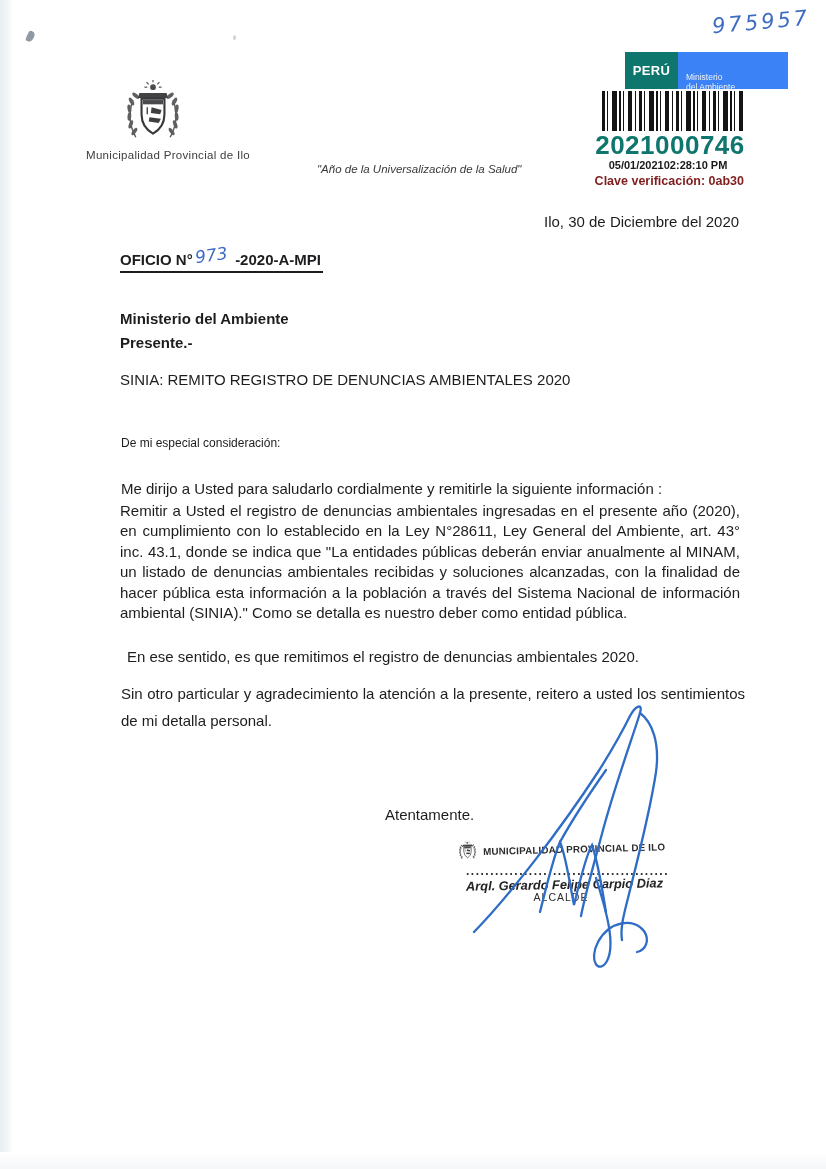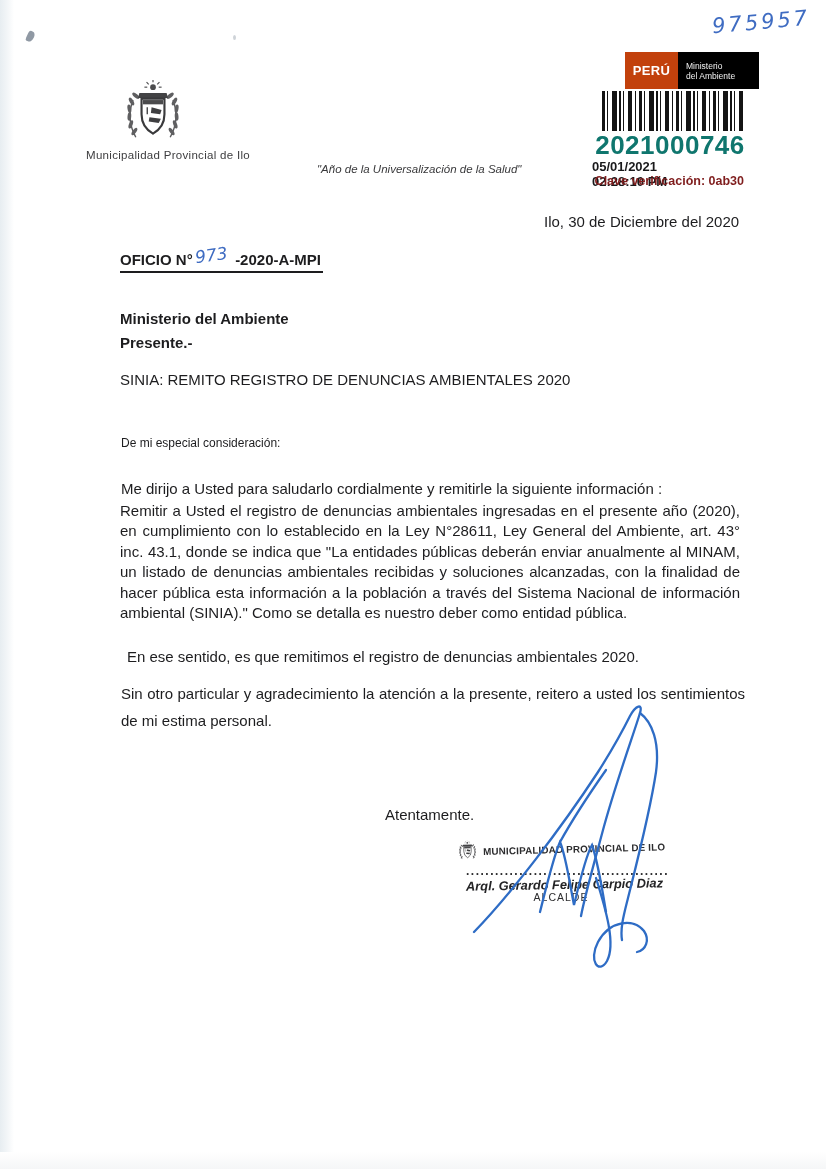--- a/index.html
+++ b/index.html
@@ -26,34 +26,34 @@
   
   .emblem{left:116px;top:80px;width:74px;height:68px;}
   .org-name{left:86px;top:149px;font-size:11.5px;color:#3d3d3f;letter-spacing:.3px;}
   .motto{left:317px;top:163px;font-size:11.5px;font-style:italic;color:#39393b;}
 
   .hw{color:#3f6cc2;font-family:"DejaVu Sans", sans-serif;font-style:italic;}
   .hw-number-top{left:712px;top:10px;font-size:21px;letter-spacing:3px;
     transform:rotate(-5deg);}
 
   .minam-stamp{left:625px;top:52px;display:flex;height:37px;}
-  .minam-red{width:53px;background:#c2410c;color:#fff;display:flex;
+  .minam-red{width:53px;background:#0f766e;color:#fff;display:flex;
     align-items:center;justify-content:center;font-size:13px;font-weight:bold;letter-spacing:.3px;}
-  .minam-gray{width:81px;background:#000000;color:#f2f2f2;font-size:8.5px;
-    line-height:10px;padding:9px 0 0 8px;box-sizing:border-box;}
+  .minam-gray{width:110px;background:#3b82f6;color:#f2f2f2;font-size:8.5px;
+    line-height:10px;padding:20px 0 0 8px;box-sizing:border-box;}
   .barcode{left:602px;top:91px;width:141px;height:40px;
     background:repeating-linear-gradient(90deg,
       #141414 0 3px,#fff 3px 5px,#141414 5px 6px,#fff 6px 10px,
       #141414 10px 15px,#fff 15px 17px,#141414 17px 19px,#fff 19px 21px,
       #141414 21px 22px,#fff 22px 26px,#141414 26px 30px,#fff 30px 33px,
       #141414 33px 34px,#fff 34px 37px);}
   .barcode-number{left:594px;top:130px;width:152px;text-align:center;
     font-size:26px;font-weight:bold;letter-spacing:.5px;color:#0f766e;}
   .stamp-datetime{left:592px;top:159px;width:152px;display:flex;
-    justify-content:center;font-size:13px;font-weight:bold;color:#19191b;flex-direction:column;}
+    justify-content:center;font-size:11px;font-weight:bold;color:#19191b;}
   .stamp-verif{left:560px;top:174px;width:184px;text-align:right;
     font-size:12.5px;font-weight:bold;color:#7f1d1d;}
 
   .dateline{left:544px;top:213px;font-size:15px;}
 
   .oficio{left:120px;top:249px;font-size:15px;font-weight:bold;
     border-bottom:2px solid #1d1d1f;padding:0 2px 2px 0;}
   .oficio .hw{font-size:17px;font-weight:normal;display:inline-block;
     transform:rotate(-8deg);position:relative;top:-4px;margin:0 8px 0 2px;}
 
@@ -171,21 +171,21 @@
 
   <div class="abs asunto">
     <span>SINIA:</span>
     <b>REMITO REGISTRO DE DENUNCIAS AMBIENTALES 2020</b>
   </div>
 
   <div class="abs salutation">De mi especial consideración:</div>
   <div class="abs para1">Me dirijo a Usted para saludarlo cordialmente y remitirle la siguiente información :</div>
   <div class="abs para2">Remitir a Usted el registro de denuncias ambientales ingresadas en el presente año (2020), en cumplimiento con lo establecido en la Ley N°28611, Ley General del Ambiente, art. 43° inc. 43.1, donde se indica que "La entidades públicas deberán enviar anualmente al MINAM, un listado de denuncias ambientales recibidas y soluciones alcanzadas, con la finalidad de hacer pública esta información a la población a través del Sistema Nacional de información ambiental (SINIA)." Como se detalla es nuestro deber como entidad pública.</div>
   <div class="abs para3">En ese sentido, es que remitimos el registro de denuncias ambientales 2020.</div>
-  <div class="abs para4">Sin otro particular y agradecimiento la atención a la presente, reitero a usted los sentimientos de mi estima personal.</div>
+  <div class="abs para4">Sin otro particular y agradecimiento la atención a la presente, reitero a usted los sentimientos de mi detalla personal.</div>
 
   <div class="abs closing">Atentamente.</div>
 
   <div class="abs sig-stamp-row">
     <svg class="sig-stamp-emblem" viewBox="0 0 100 95">
       <use href="#emblem-art"></use>
     </svg>
     <span class="sig-stamp-org">MUNICIPALIDAD PROVINCIAL DE ILO</span>
   </div>
   <div class="abs sig-dots">..........................................</div>

